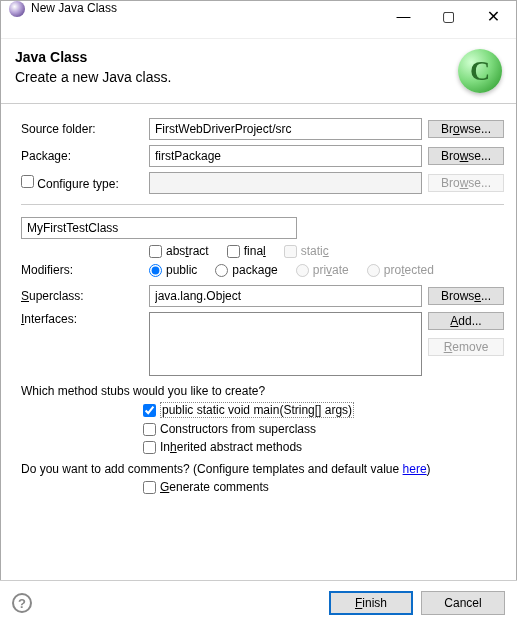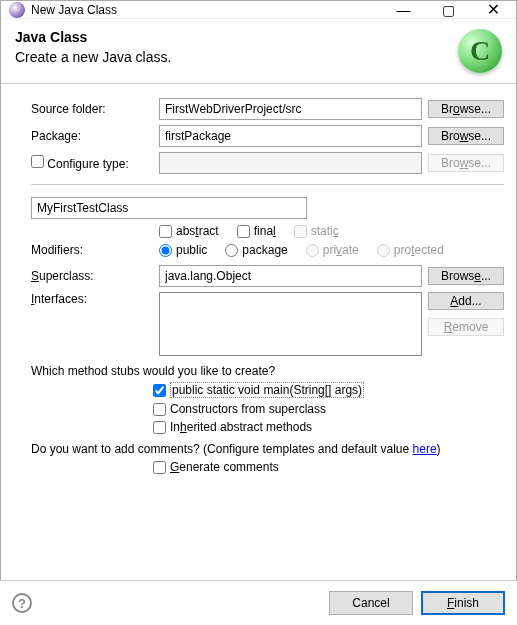--- a/index.html
+++ b/index.html
@@ -8,23 +8,23 @@
     font-family: "Segoe UI", Tahoma, sans-serif;
     font-size: 12px;
     background: #fff;
     color: #000;
     width: 517px;
     height: 625px;
     overflow: hidden;
     border: 1px solid #aaa;
   }
   .titlebar {
-    height: 18px;
-    display: flex;
-    align-items: center;
+    height: 38px;
+    display: flex;
+    align-items: flex-start;
     padding: 0 0 0 8px;
     background: #fff;
     border-bottom: 1px solid #eee;
   }
   .titlebar .eclipse-icon {
     width: 16px; height: 16px; margin-right: 6px;
     border-radius: 50%;
     background: radial-gradient(circle at 35% 35%, #fff, #b8a5d9 40%, #5a3e8c 90%);
   }
   .titlebar-text { flex: 1; font-size: 12px; }
@@ -53,21 +53,21 @@
     border-radius: 50%;
     background: radial-gradient(circle at 30% 30%, #cfffcf, #7fdc7f 45%, #3aa63a 85%);
     display: flex; align-items: center; justify-content: center;
     color: #2a6e2a;
     font-family: Georgia, serif;
     font-size: 28px;
     font-weight: bold;
     box-shadow: 0 2px 4px rgba(0,0,0,.25);
   }
   .content {
-    padding: 14px 12px 8px 30px;
+    padding: 14px 12px 8px 20px;
   }
   .row {
     display: flex;
     align-items: center;
     gap: 6px;
     margin-bottom: 5px;
   }
   .label {
     width: 122px;
     flex-shrink: 0;
@@ -288,16 +288,16 @@
           <span><u>G</u>enerate comments</span>
         </label>
     </div>
   </div>
 
 </div>
 
 <div class="footer">
   <div class="help-icon">?</div>
   <div class="footer-btns">
+    <button class="btn primary"><span><u>F</u>inish</span></button>
     <button class="btn">Cancel</button>
-    <button class="btn primary"><span><u>F</u>inish</span></button>
   </div>
 </div>
 
 </body></html>

